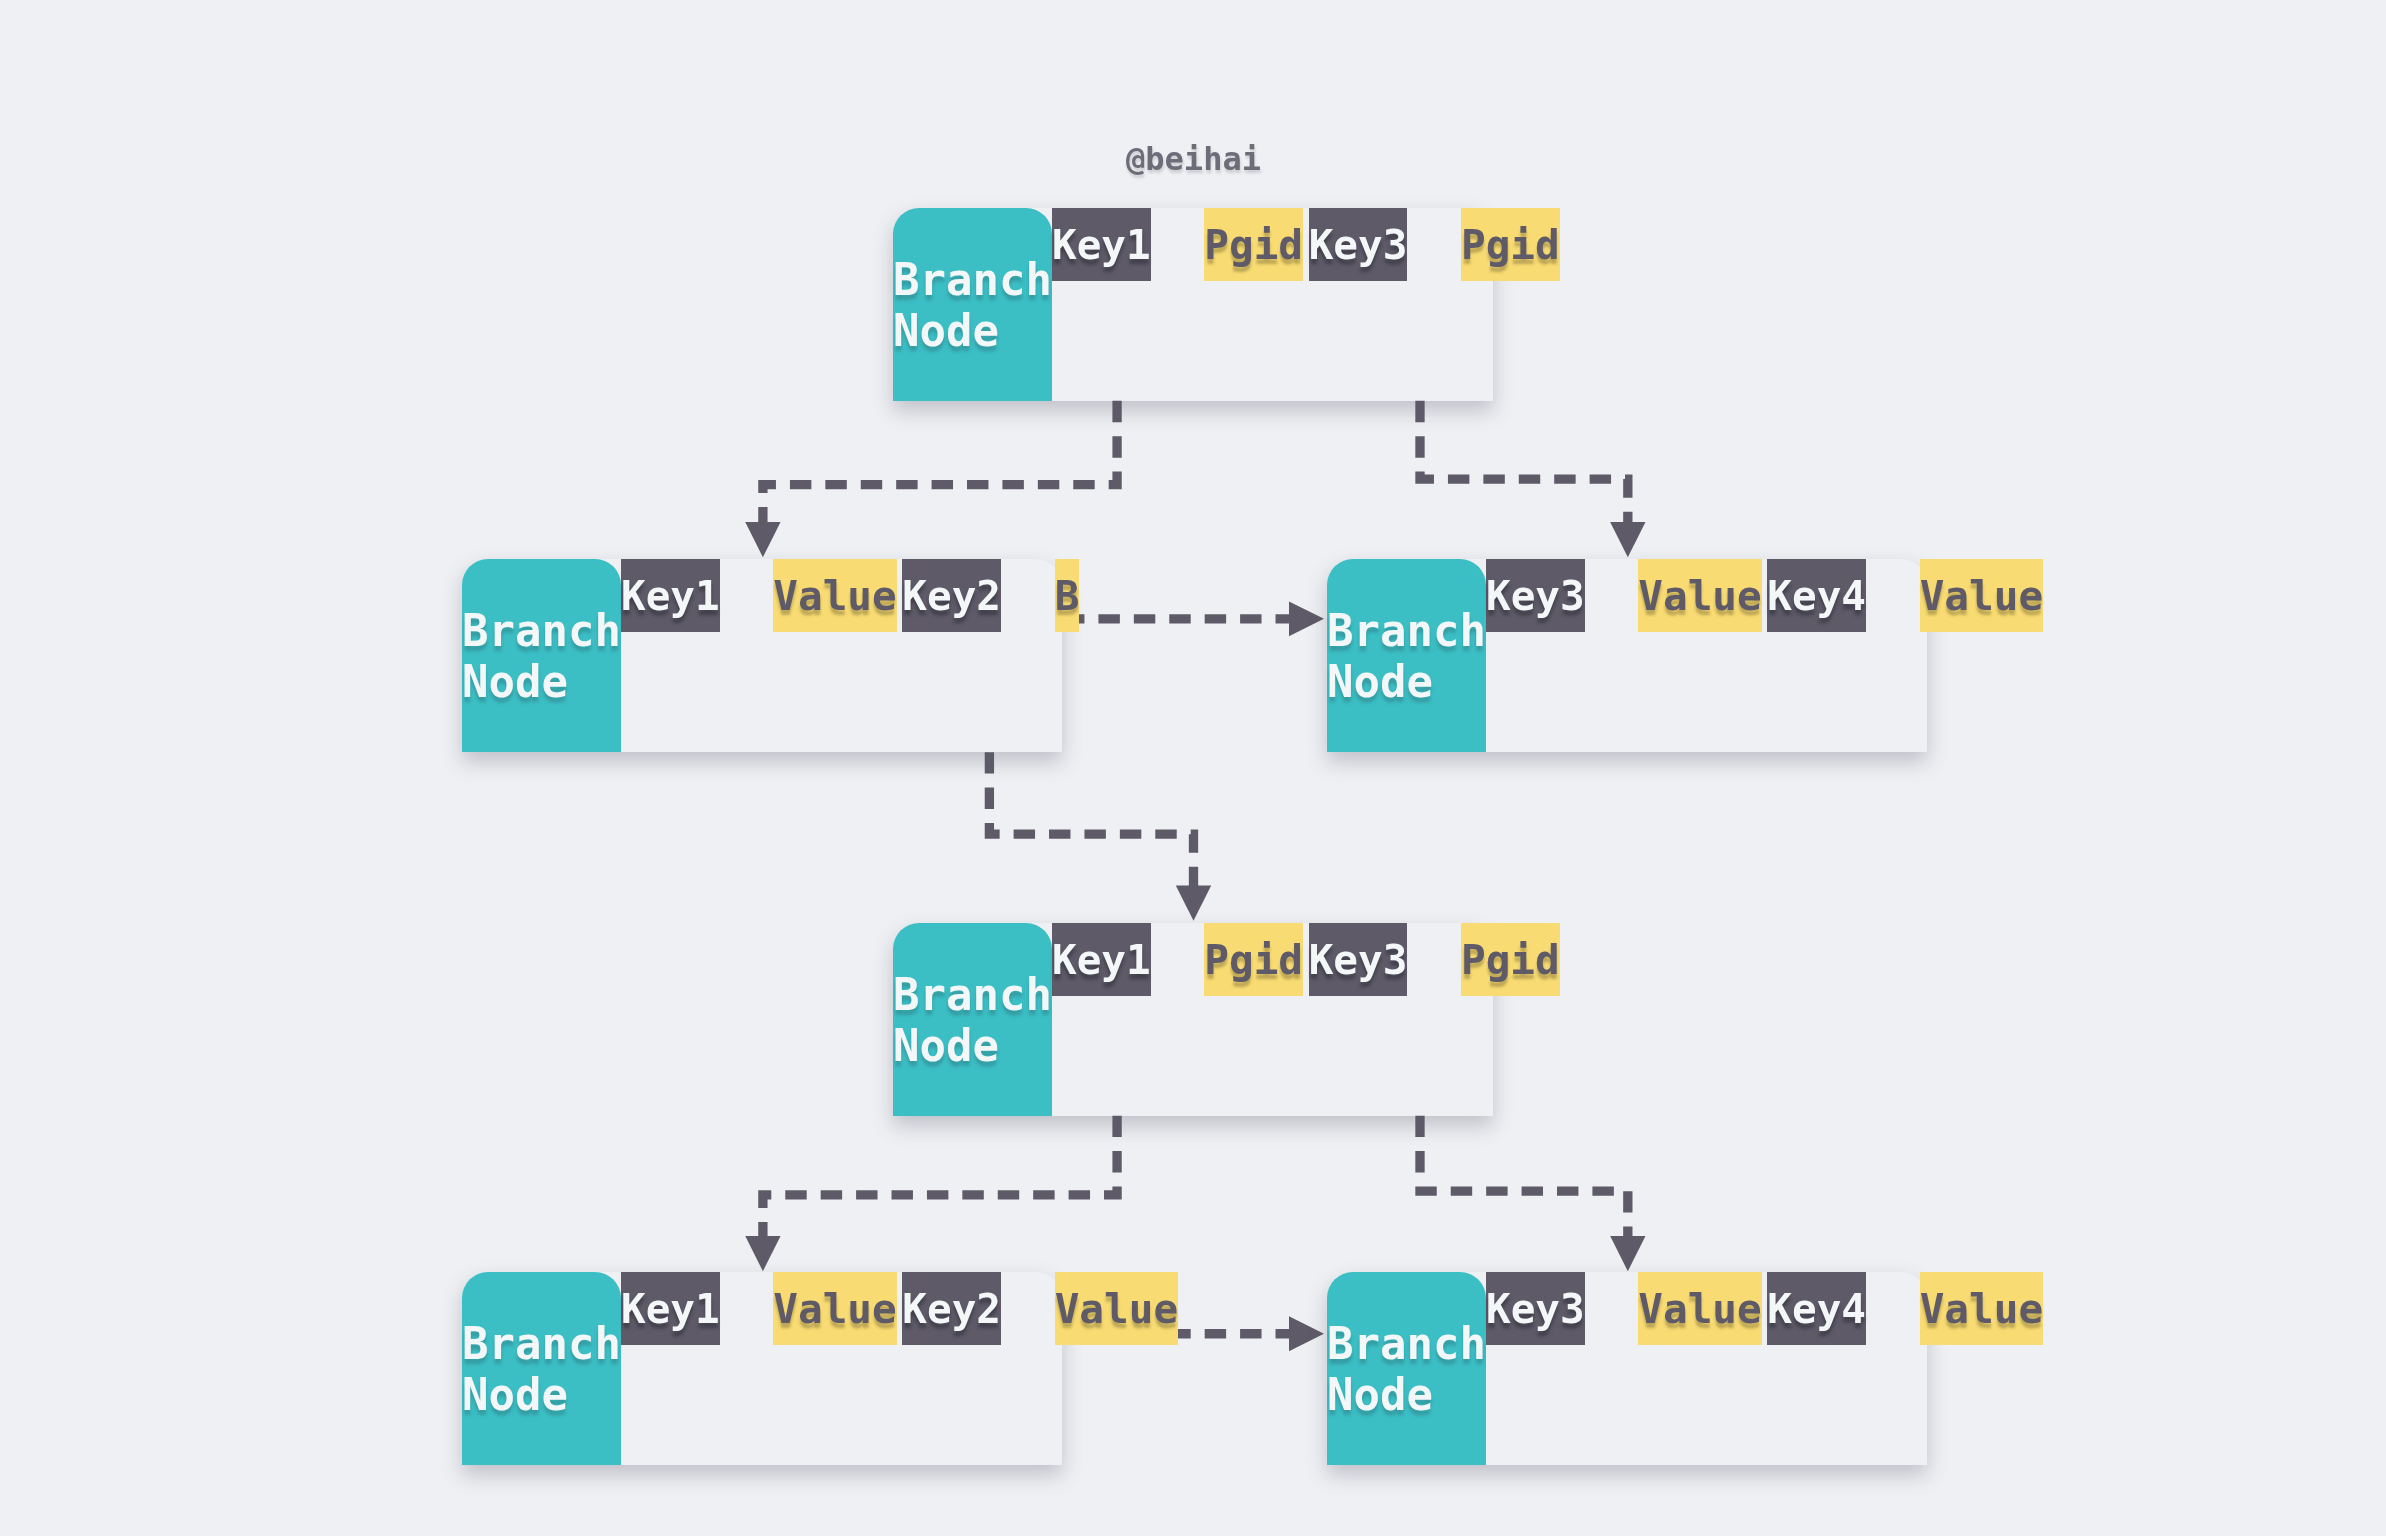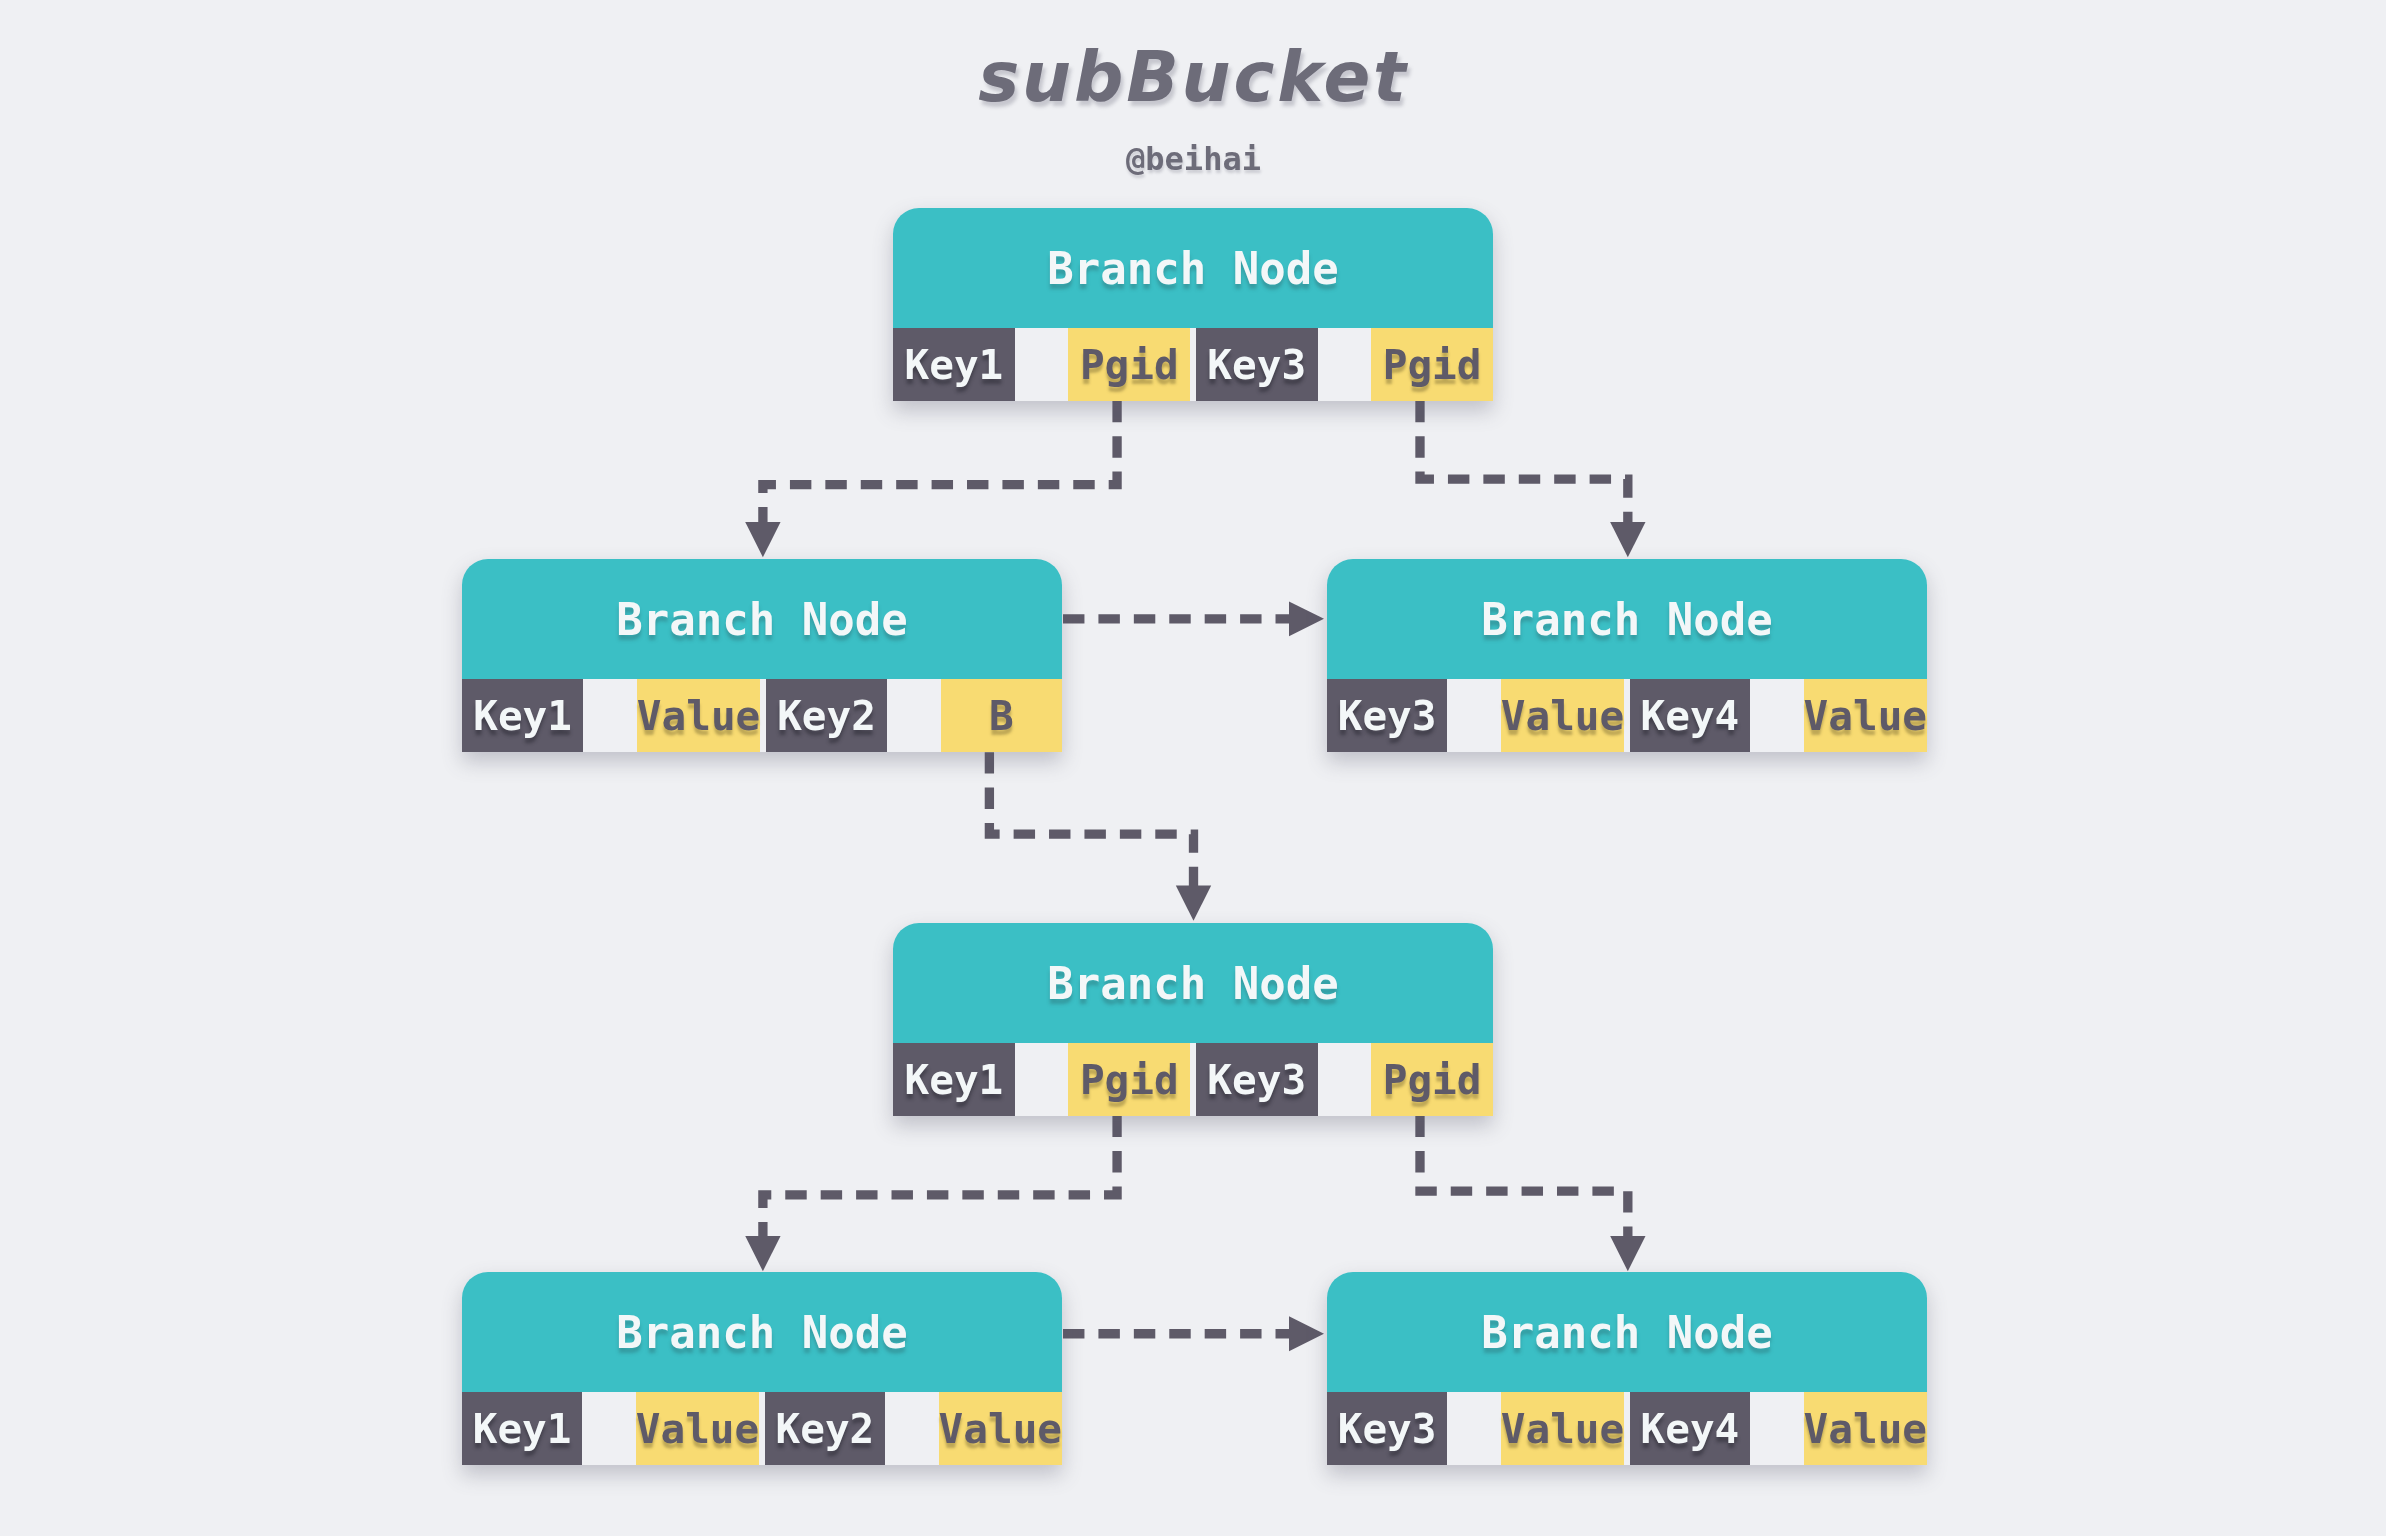--- a/index.html
+++ b/index.html
@@ -44,21 +44,21 @@
     fill:none;
     stroke:var(--arrow);
     stroke-width:10;
     stroke-dasharray:23 15;
   }
   .arrowhead-shape { fill:var(--arrow); }
 
   .node {
     position:absolute;
     width:600px; height:193px;
-    display:flex; flex-direction:column;
+    display:flex; flex-direction:row;
     border-radius:26px 26px 0 0;
     box-shadow: 0 9.3px 20.5px rgba(90,90,110,0.30);
   }
   .node-title {
     flex:1 1 auto;
     background:var(--teal);
     border-radius:26px 26px 0 0;
     display:flex; align-items:center; justify-content:center;
     color:var(--white-text);
     font-weight:bold; font-size:44px;
@@ -92,21 +92,20 @@
   .n3 { left:1327px; top:559px; }
   .n4 { left:893px;  top:923px; }
   .n5 { left:462px;  top:1272px; }
   .n6 { left:1327px; top:1272px; }
 </style>
 </head>
 <body>
 
 <div class="canvas">
 
-  <div class="page-title">subBucket</div>
   <div class="author">@beihai</div>
 
   <svg class="arrows" width="2387" height="1536" viewBox="0 0 2560 1648">
     <defs>
       <marker id="ah" viewBox="0 -20 40 40" markerWidth="40" markerHeight="40" refX="2" refY="0" orient="auto" markerUnits="userSpaceOnUse">
         <path class="arrowhead-shape" d="M0,-19 L38,0 L0,19 Z"></path>
       </marker>
     </defs>
     <path class="link" d="M1198 430 V520 H818 V562" marker-end="url(#ah)"></path>
     <path class="link" d="M1523 430 V514 H1746 V562" marker-end="url(#ah)"></path>

